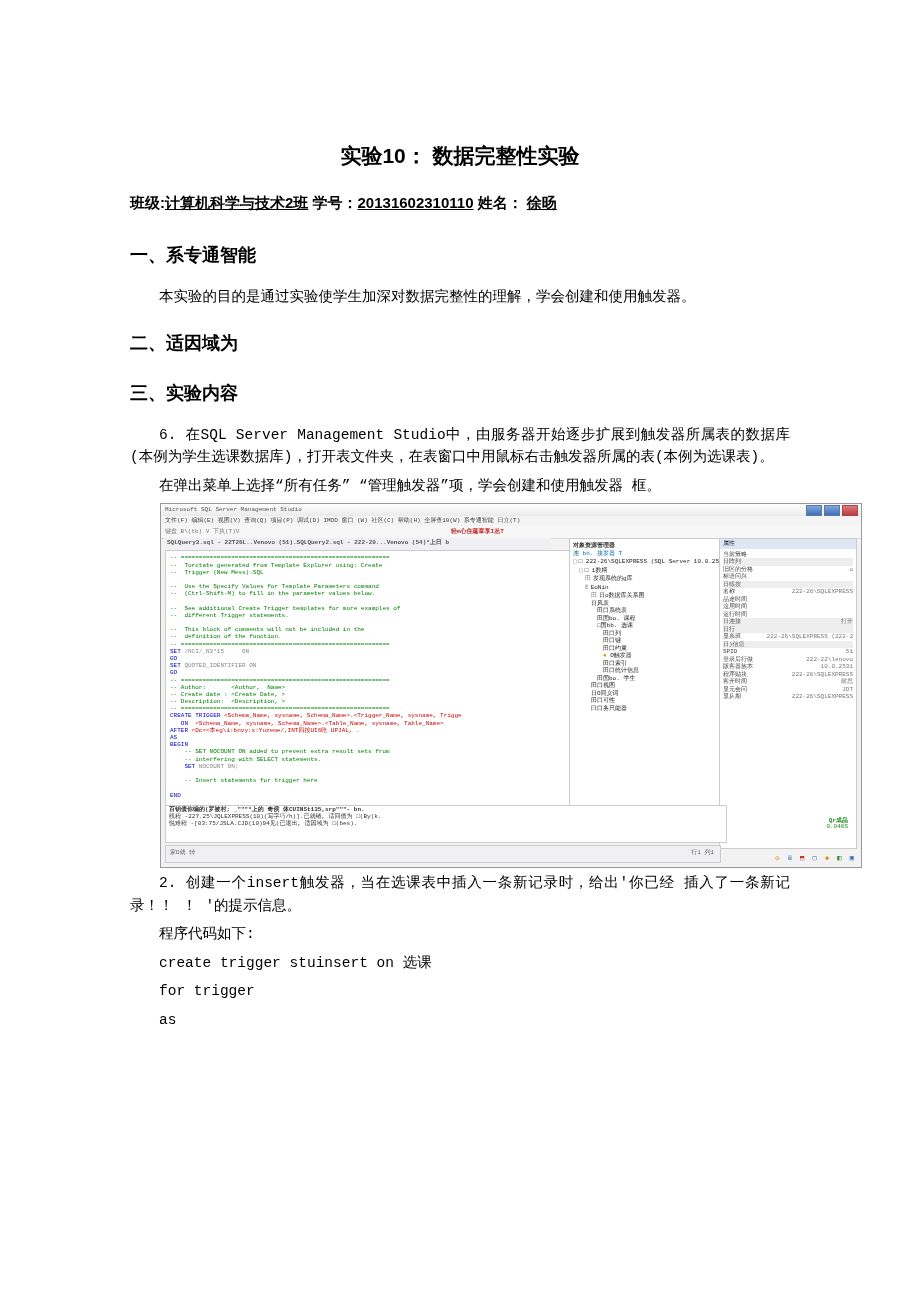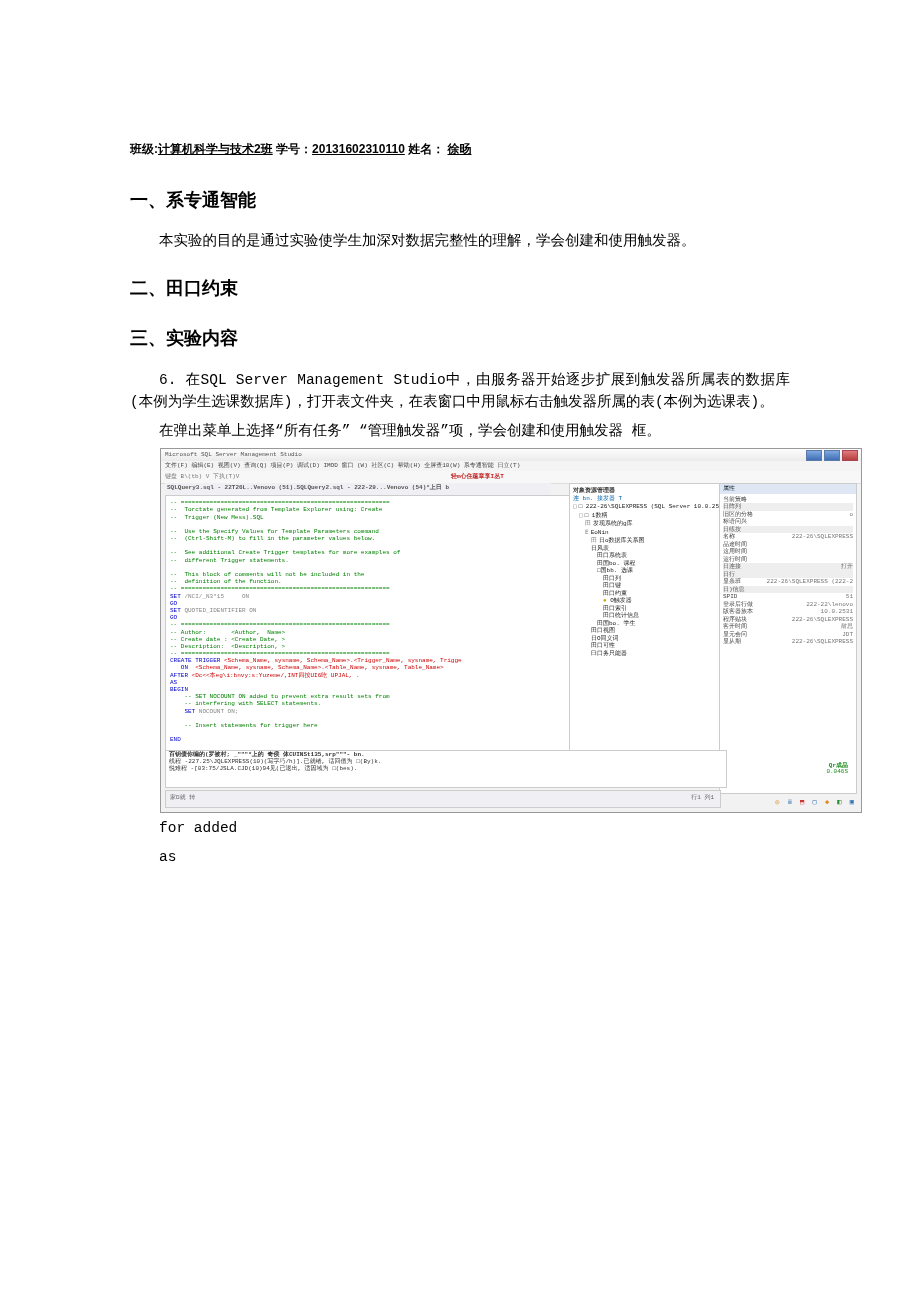--- a/index.html
+++ b/index.html
@@ -17,21 +17,21 @@
   }
   h1.title {
     text-align: center;
     font-family: "SimHei", "黑体", sans-serif;
     font-size: 21px;
     margin: 0 0 18px 0;
     font-weight: 700;
   }
   .meta {
     font-family: "SimHei", "黑体", sans-serif;
-    font-size: 12px;
+    font-size: 15px;
     font-weight: 700;
     margin-bottom: 28px;
   }
   .uline {
     text-decoration: underline;
   }
   h2.section {
     font-family: "SimHei", "黑体", sans-serif;
     font-size: 18px;
     font-weight: 700;
@@ -131,29 +131,30 @@
   .cc-o { color:#e78b1e; }
   .cc-b { color:#2f6fb3; }
   .cc-r { color:#c33; }
   .cc-g { color:#2a8a2a; }
 </style>
 </head>
 <body>
 
 <div class="page">
 
+  <h1 class="title">实验10：  数据完整性实验</h1>
 
   <div class="meta">
     <span>班级:</span><span class="uline">计算机科学与技术2班</span><span> 学号：</span><span class="uline">20131602310110</span><span> 姓名：  </span><span class="uline">徐旸</span>
   </div>
 
   <h2 class="section">一、系专通智能</h2>
   <p class="body indent-2">本实验的目的是通过实验使学生加深对数据完整性的理解，学会创建和使用触发器。</p>
 
-  <h2 class="section">二、田口约束</h2>
+  <h2 class="section">二、适因域为</h2>
 
   <h2 class="section">三、实验内容</h2>
 
   <p class="body indent-2">6.   在SQL Server Management Studio中，由服务器开始逐步扩展到触发器所属表的数据库(本例为学生选课数据库)，打开表文件夹，在表窗口中用鼠标右击触发器所属的表(本例为选课表)。</p>
   <p class="body indent-2">在弹出菜单上选择“所有任务”   “管理触发器”项，学会创建和使用触发器 框。</p>
 
   <div class="ssms-shot">
     <div class="ssms-titlebar">
       <span>Microsoft SQL Server Management Studio</span>
       <div class="ssms-winbtns">
@@ -321,16 +322,19 @@
       <span class="cc-o">◎</span>
       <span class="cc-b">≣</span>
       <span class="cc-r">⬒</span>
       <span class="cc-b">▢</span>
       <span class="cc-o">◆</span>
       <span class="cc-g">◧</span>
       <span class="cc-b">▣</span>
     </div>
   </div>
 
-  <p class="body indent-2">for added</p>
+  <p class="body indent-2">2.   创建一个insert触发器，当在选课表中插入一条新记录时，给出'你已经 插入了一条新记录！！ ！ '的提示信息。</p>
+  <p class="body indent-2">程序代码如下:</p>
+  <p class="body indent-2">create trigger stuinsert on 选课</p>
+  <p class="body indent-2">for trigger</p>
   <p class="body indent-2">as</p>
 
 </div>
 
 </body></html>

